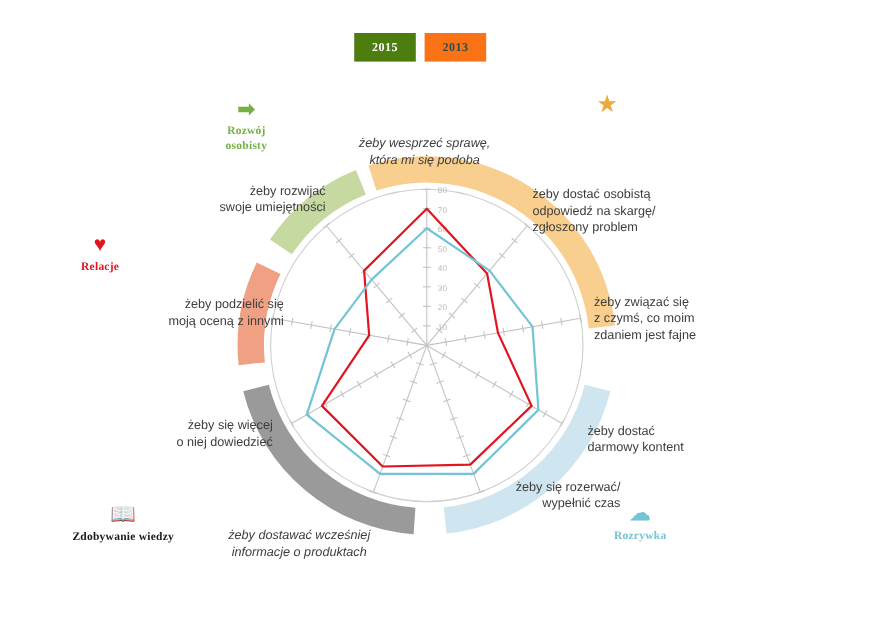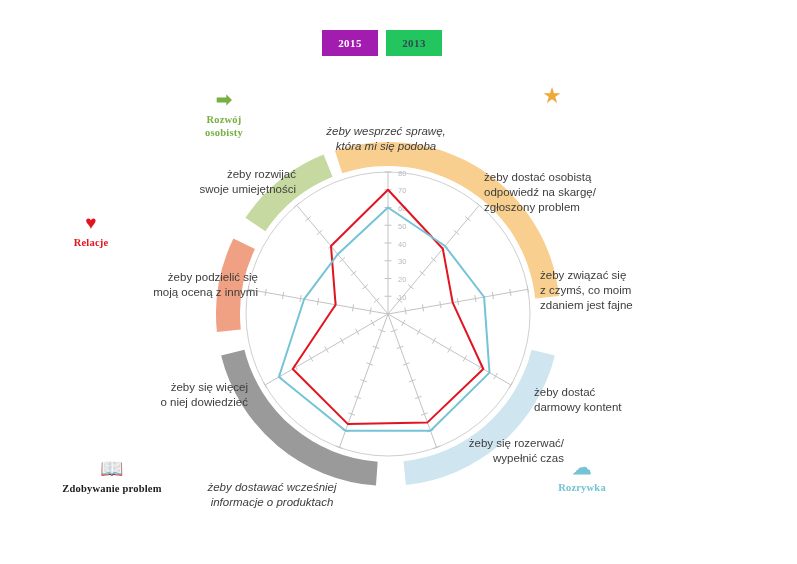--- a/index.html
+++ b/index.html
@@ -3,22 +3,22 @@
 <meta charset="utf-8">
 <style>
   html,body{margin:0;padding:0;background:#ffffff;}
   body{width:797px;height:564px;position:relative;overflow:hidden;
        font-family:"Liberation Sans",sans-serif;color:#3a3a3a;}
 
   
   #legend{position:absolute;left:322px;top:30px;display:flex;gap:8px;align-items:flex-start;}
   .legend-box{width:56px;height:26px;display:flex;align-items:center;justify-content:center;
               font-family:"Liberation Serif",serif;font-weight:700;font-size:11px;letter-spacing:.4px;}
-  .legend-2015{background:#a21caf;color:#ffffff;}
-  .legend-2013{background:#22c55e;color:#2f4a52;}
+  .legend-2015{background:#4d7c0f;color:#ffffff;}
+  .legend-2013{background:#f97316;color:#2f4a52;}
 
   
   #stage{position:absolute;left:0;top:0;width:797px;height:564px;}
   #radar{position:absolute;left:0;top:0;}
 
   
   .cat{position:absolute;text-align:center;font-family:"Liberation Serif",serif;
        font-weight:700;font-size:10.5px;line-height:13px;letter-spacing:.2px;}
   .cat .ico{display:block;font-size:19px;line-height:20px;margin-bottom:3px;}
   .cat-rozwoj{left:178px;top:90px;width:92px;color:#76b043;}
@@ -163,21 +163,21 @@
 <div class="cat cat-relacje">
   <span class="ico">♥</span>
   <span>Relacje</span>
 </div>
 <div class="cat cat-rozrywka">
   <span class="ico">☁</span>
   <span>Rozrywka</span>
 </div>
 <div class="cat cat-wiedza">
   <span class="ico">📖</span>
-  <span>Zdobywanie problem</span>
+  <span>Zdobywanie wiedzy</span>
 </div>
 
 <div class="lbl lbl-c lbl-wesprzec">żeby wesprzeć sprawę,<br>która mi się podoba</div>
 <div class="lbl lbl-l lbl-skarga">żeby dostać osobistą<br>odpowiedź na skargę/<br>zgłoszony problem</div>
 <div class="lbl lbl-l lbl-fajne">żeby związać się<br>z czymś, co moim<br>zdaniem jest fajne</div>
 <div class="lbl lbl-l lbl-darmowy">żeby dostać<br>darmowy kontent</div>
 <div class="lbl lbl-r lbl-rozerwac">żeby się rozerwać/<br>wypełnić czas</div>
 <div class="lbl lbl-c lbl-wczesniej">żeby dostawać wcześniej<br>informacje o produktach</div>
 <div class="lbl lbl-r lbl-dowiedziec">żeby się więcej<br>o niej dowiedzieć</div>
 <div class="lbl lbl-r lbl-ocena">żeby podzielić się<br>moją oceną z innymi</div>

